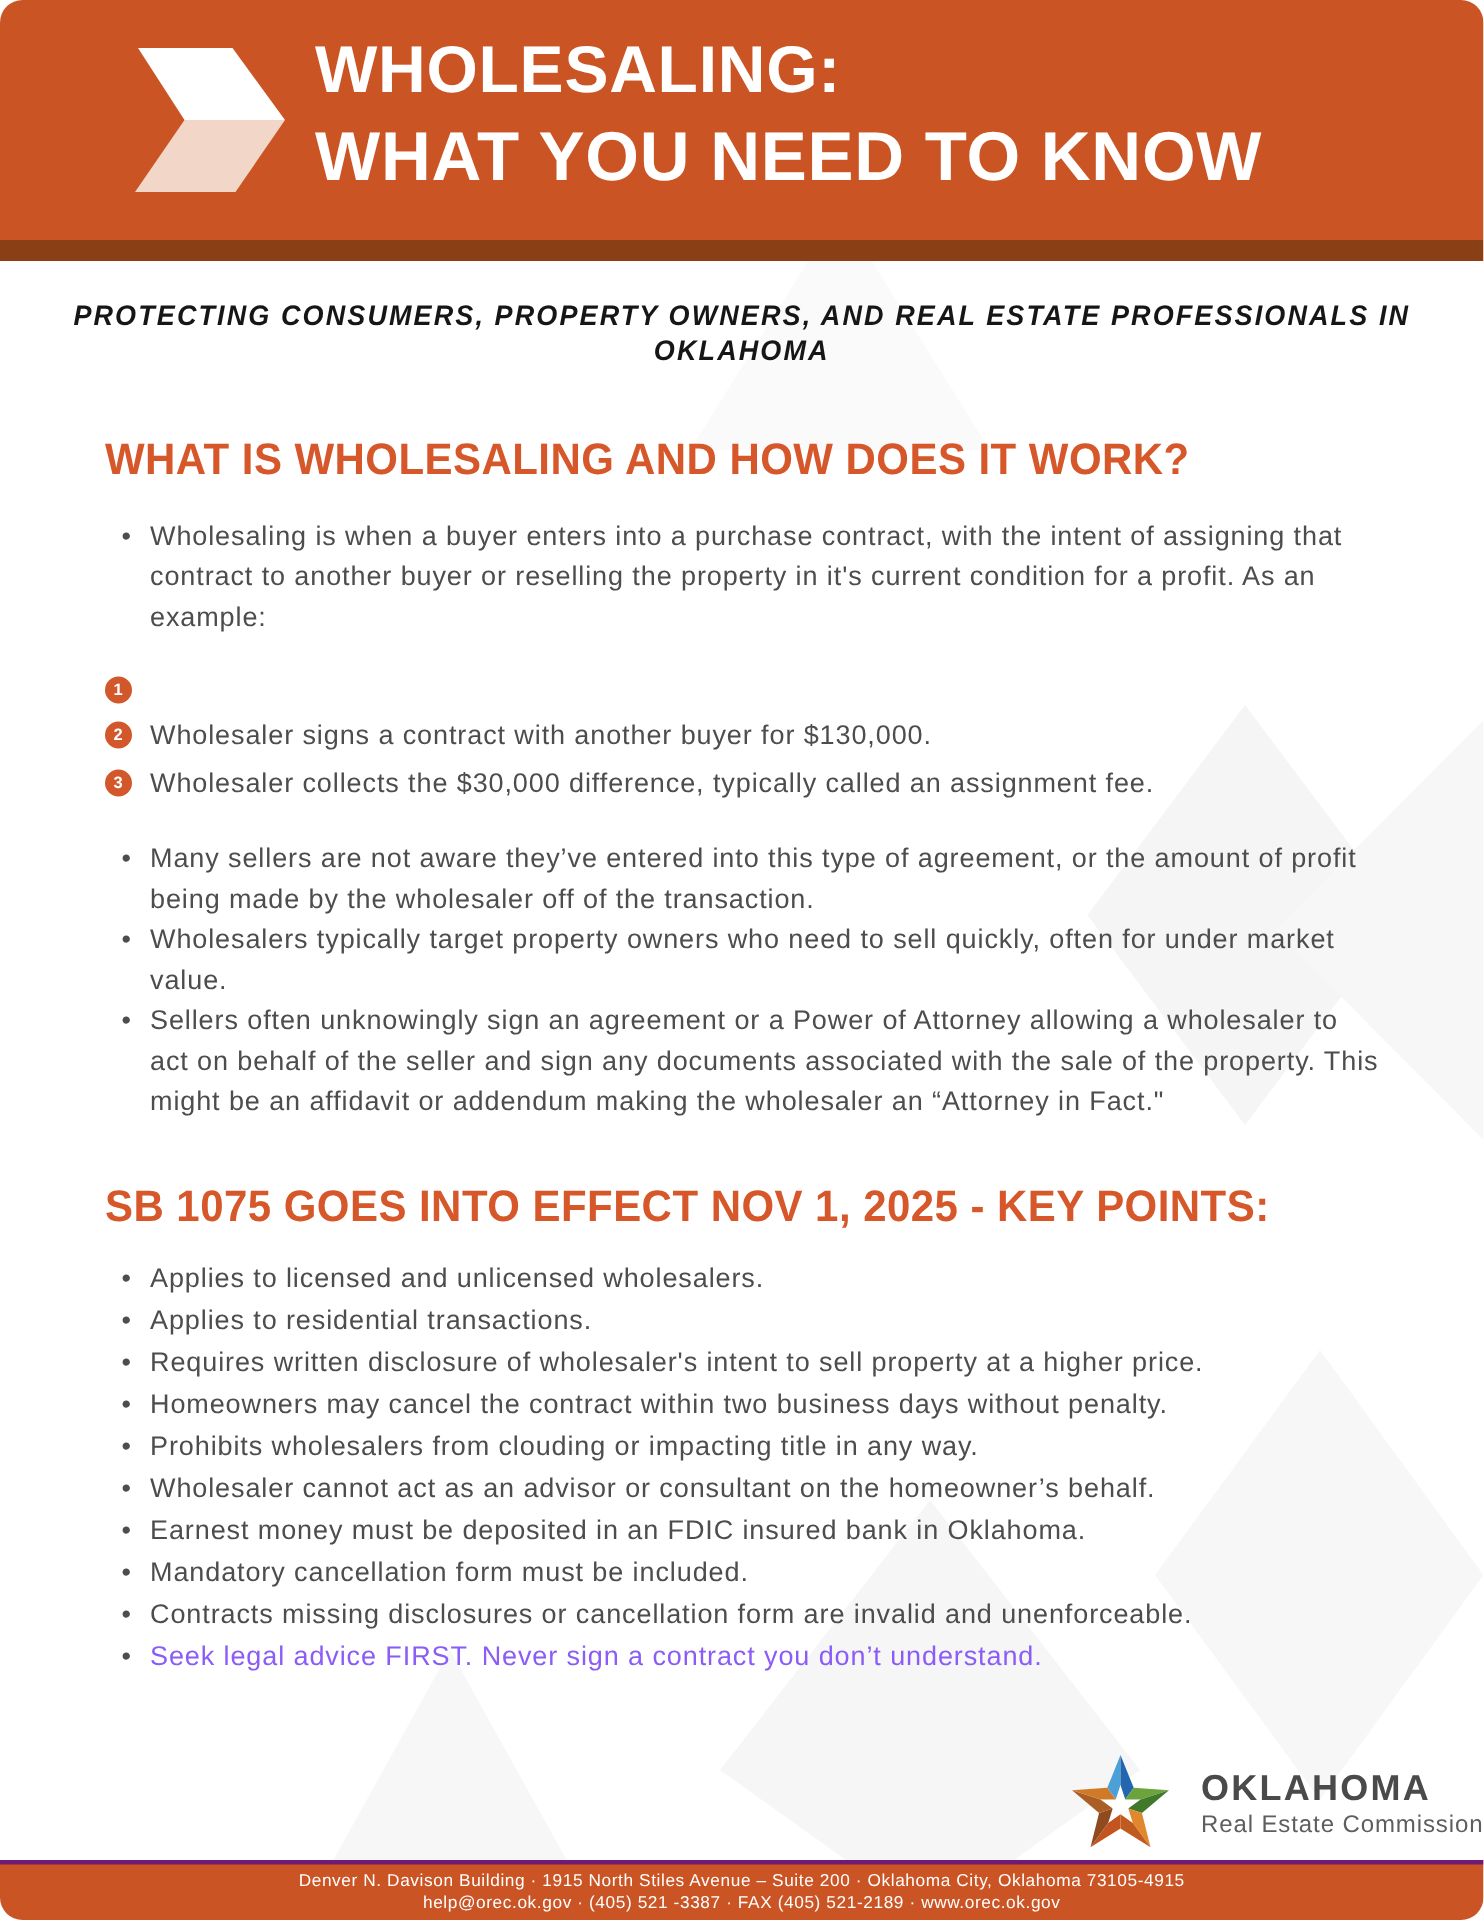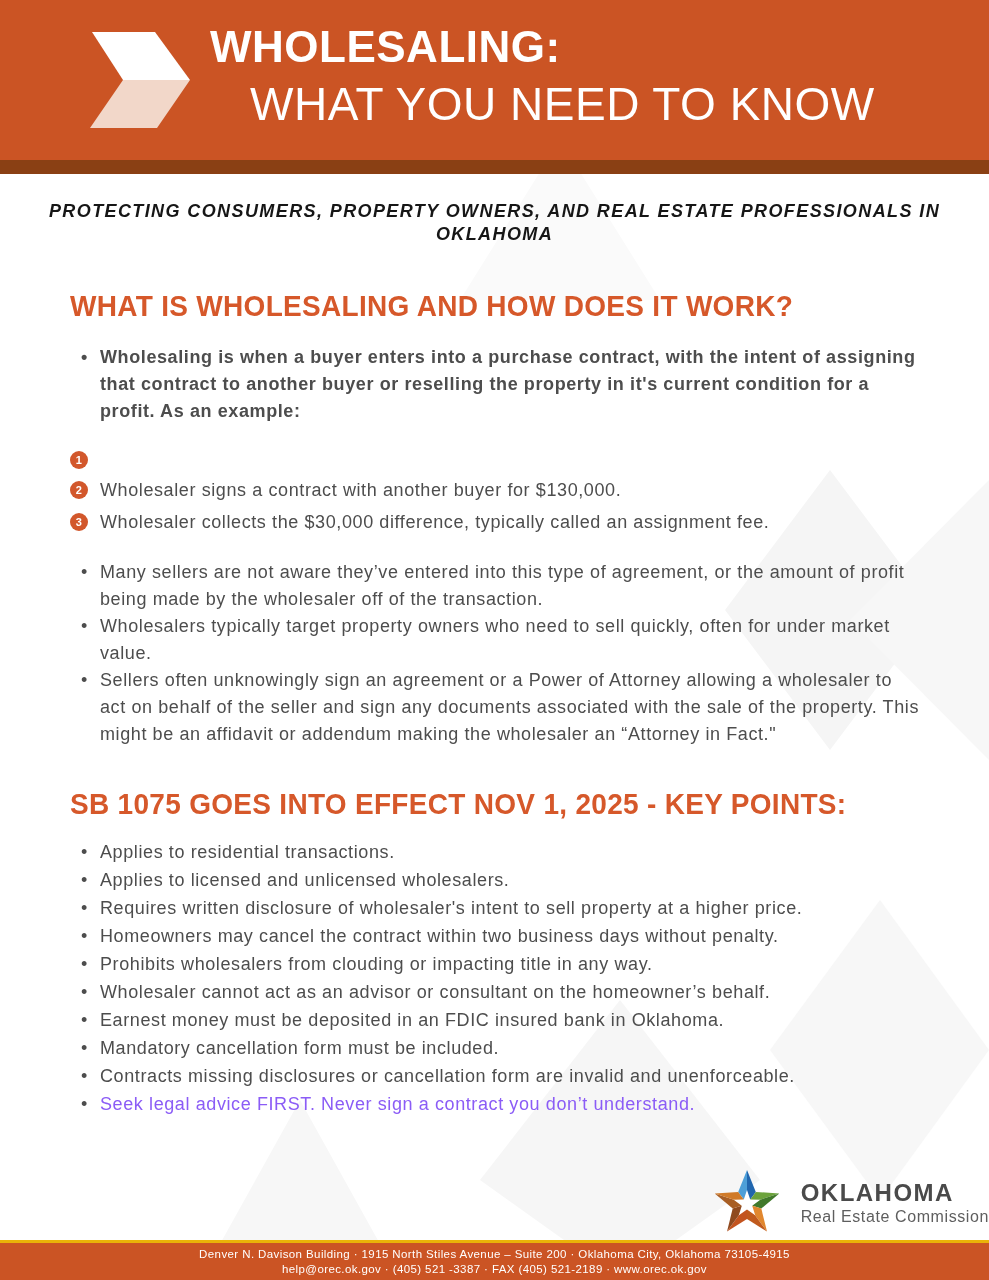--- a/index.html
+++ b/index.html
@@ -4,35 +4,35 @@
 <style>
   * { margin: 0; padding: 0; box-sizing: border-box; }
   html, body { width: 989px; height: 1280px; }
   body {
     font-family: "Liberation Sans", sans-serif;
     background: #ffffff;
     position: relative;
     overflow: hidden;
     color: #4d4d4d;
   }
-  .page { position: relative; width: 989px; height: 1280px; overflow: hidden; }
+  .page { position: relative; width: 989px; height: 1280px; overflow: hidden; border-radius: 15px; }
 
   
   .watermark { position: absolute; inset: 0; z-index: 0; pointer-events: none; }
 
   
   .header {
     position: relative; z-index: 2;
     height: 160px; background: #cb5424;
   }
   .header-strip { position: relative; z-index: 2; height: 14px; background: #8a4014; }
   .chevron { position: absolute; left: 80px; top: 25px; }
   .titles { position: absolute; left: 210px; top: 20px; color: #ffffff; }
   .title-line1 { font-size: 44px; font-weight: bold; line-height: 54px; letter-spacing: 0.5px; }
-  .title-line2 { font-size: 46px; font-weight: normal; line-height: 60px; letter-spacing: 0.5px; margin-left: 40px; }
+  .title-line2 { font-size: 46px; font-weight: bold; line-height: 60px; letter-spacing: 0.5px; }
 
   
   .tagline {
     position: relative; z-index: 1;
     margin-top: 26px; text-align: center;
     font-size: 18px; font-weight: bold; font-style: italic;
     color: #161616; letter-spacing: 1.4px; line-height: 22px;
     transform: scaleY(1.05);
   }
 
@@ -49,21 +49,21 @@
   ul.bullets { list-style: none; max-width: 850px; }
   ul.bullets li {
     position: relative; padding-left: 30px;
     font-size: 18px; line-height: 27px; letter-spacing: 0.6px;
     color: #4d4d4d;
   }
   ul.bullets li::before {
     content: "•"; position: absolute; left: 11px; top: 0;
     color: #4d4d4d; font-size: 18px;
   }
-  ul.intro { margin-top: 22px; font-weight: bold; }
+  ul.intro { margin-top: 22px; }
   ul.group1 { margin-top: 26px; }
   ul.keypoints { margin-top: 18px; }
   ul.keypoints li { line-height: 28px; }
   ul.bullets li.bold-item { font-weight: normal; color: #8b5cf6; }
 
   ol.steps { list-style: none; margin-top: 24px; }
   ol.steps li {
     display: flex; align-items: flex-start;
     margin-bottom: 10px; font-size: 18px; line-height: 22px;
     letter-spacing: 0.6px; color: #4d4d4d;
@@ -84,21 +84,21 @@
   .logo-text .logo-name {
     font-size: 24px; font-weight: bold; color: #4a4a4a; letter-spacing: 1.5px;
   }
   .logo-text .logo-sub {
     font-size: 16px; color: #5e5e5e; letter-spacing: 0.6px; margin-top: 1px;
   }
 
   
   .footer {
     position: absolute; left: 0; right: 0; bottom: 0; z-index: 2;
-    height: 40px; background: #cb5424; border-top: 3px solid #eab308;
+    height: 40px; background: #cb5424; border-top: 3px solid #701a75;
     color: #ffffff; text-align: center;
     display: flex; flex-direction: column; justify-content: center;
   }
   .footer .f-line { font-size: 11.5px; line-height: 15px; letter-spacing: 0.4px; }
 </style>
 </head>
 <body>
 
 <div class="page">
 
@@ -149,22 +149,22 @@
 
     <ul class="bullets group1">
       <li>Many sellers are not aware they’ve entered into this type of agreement, or the amount of profit being made by the wholesaler off of the transaction.</li>
       <li>Wholesalers typically target property owners who need to sell quickly, often for under market value.</li>
       <li>Sellers often unknowingly sign an agreement or a Power of Attorney allowing a wholesaler to act on behalf of the seller and sign any documents associated with the sale of the property. This might be an affidavit or addendum making the wholesaler an “Attorney in Fact."</li>
     </ul>
 
     <div class="section-heading h2">SB 1075 GOES INTO EFFECT NOV 1, 2025 - KEY POINTS:</div>
 
     <ul class="bullets keypoints">
+      <li>Applies to licensed and unlicensed wholesalers.</li>
       <li>Applies to residential transactions.</li>
-      <li>Applies to licensed and unlicensed wholesalers.</li>
       <li>Requires written disclosure of wholesaler's intent to sell property at a higher price.</li>
       <li>Homeowners may cancel the contract within two business days without penalty.</li>
       <li>Prohibits wholesalers from clouding or impacting title in any way.</li>
       <li>Wholesaler cannot act as an advisor or consultant on the homeowner’s behalf.</li>
       <li>Earnest money must be deposited in an FDIC insured bank in Oklahoma.</li>
       <li>Mandatory cancellation form must be included.</li>
       <li>Contracts missing disclosures or cancellation form are invalid and unenforceable.</li>
       <li class="bold-item">Seek legal advice FIRST. Never sign a contract you don’t understand.</li>
     </ul>
 

